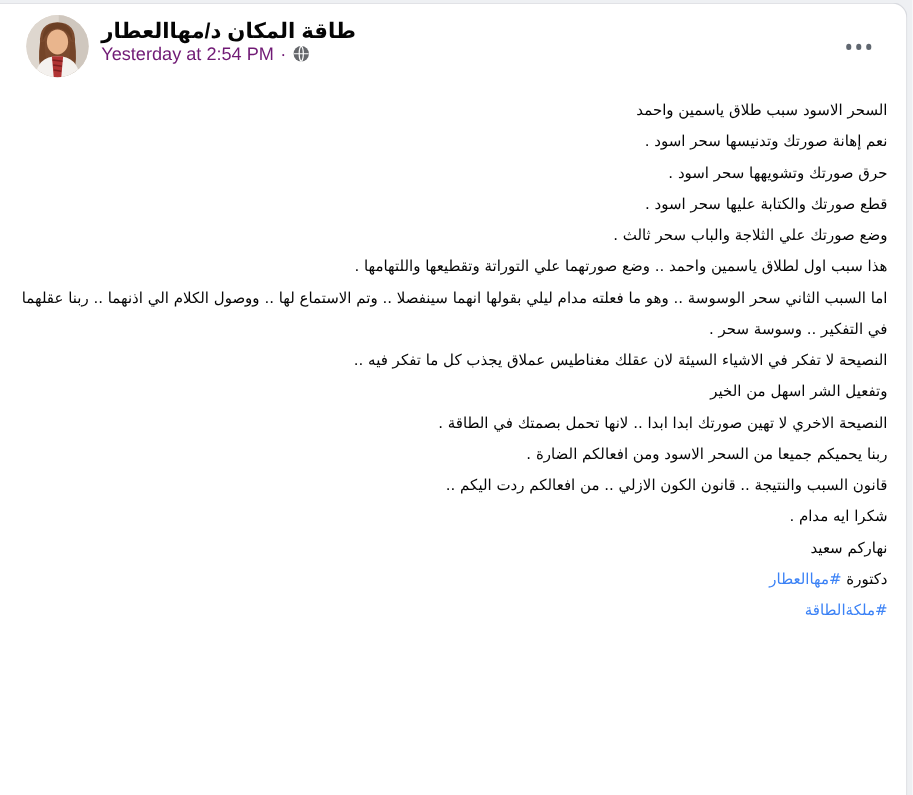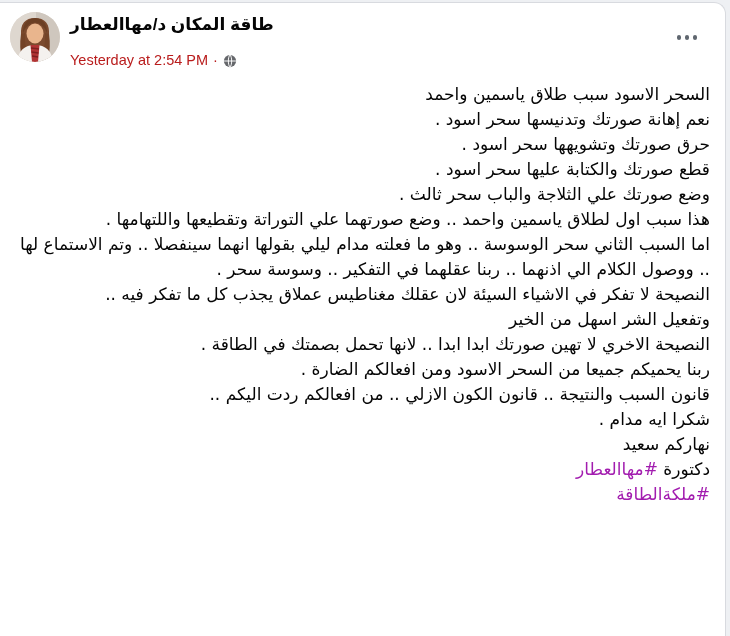--- a/index.html
+++ b/index.html
@@ -7,36 +7,36 @@
     width:730px;height:636px;position:relative;overflow:hidden;
     background:#eef0f3;
     font-family:"Liberation Sans","DejaVu Sans",sans-serif;
   }
   .card{
     position:absolute;top:2px;left:0;width:725px;height:680px;
     background:#ffffff;
     border-top:1px solid #d8dadf;border-right:1px solid #d8dadf;
     border-top-right-radius:12px;
   }
-  .header{display:flex;align-items:flex-start;padding:9px 16px 0 10px;position:relative}
+  .header{display:flex;align-items:flex-start;padding:9px 16px 0 21px;position:relative}
   .avatar{width:50px;height:50px;border-radius:50%;overflow:hidden;flex:none;cursor:pointer;background:#ddd5cc}
   .head-text{margin-left:10px;padding-top:2px}
   .page-name{font-size:17px;font-weight:700;color:#050505;line-height:22px;cursor:pointer}
-  .meta{display:flex;align-items:flex-end;gap:4px;margin-top:16px;color:#b91c1c;font-size:14.5px}
+  .meta{display:flex;align-items:flex-start;gap:4px;margin-top:0;color:#701a75;font-size:14.5px}
   .meta .dot{margin:0 1px}
   .menu{position:absolute;top:24px;right:22px;display:flex;gap:3.5px;padding:8px 6px;cursor:pointer;border-radius:50%}
   .menu i{width:4.5px;height:4.5px;border-radius:50%;background:#606770;display:block}
   .post-body{
     margin-top:14px;padding:0 15px 0 10px;
     direction:rtl;text-align:right;unicode-bidi:plaintext;
-    font-size:17px;line-height:25px;color:#050505;
+    font-size:12px;line-height:25px;color:#050505;
     font-family:"DejaVu Sans",sans-serif;
   }
   .para{margin:0}
-  .post-body a{color:#a21caf;text-decoration:none;cursor:pointer}
+  .post-body a{color:#3b82f6;text-decoration:none;cursor:pointer}
 </style>
 </head>
 <body>
 
 <div class="card">
 
   <div class="header">
 
     <div class="avatar">
       <svg width="50" height="50" viewBox="0 0 50 50" aria-hidden="true">

